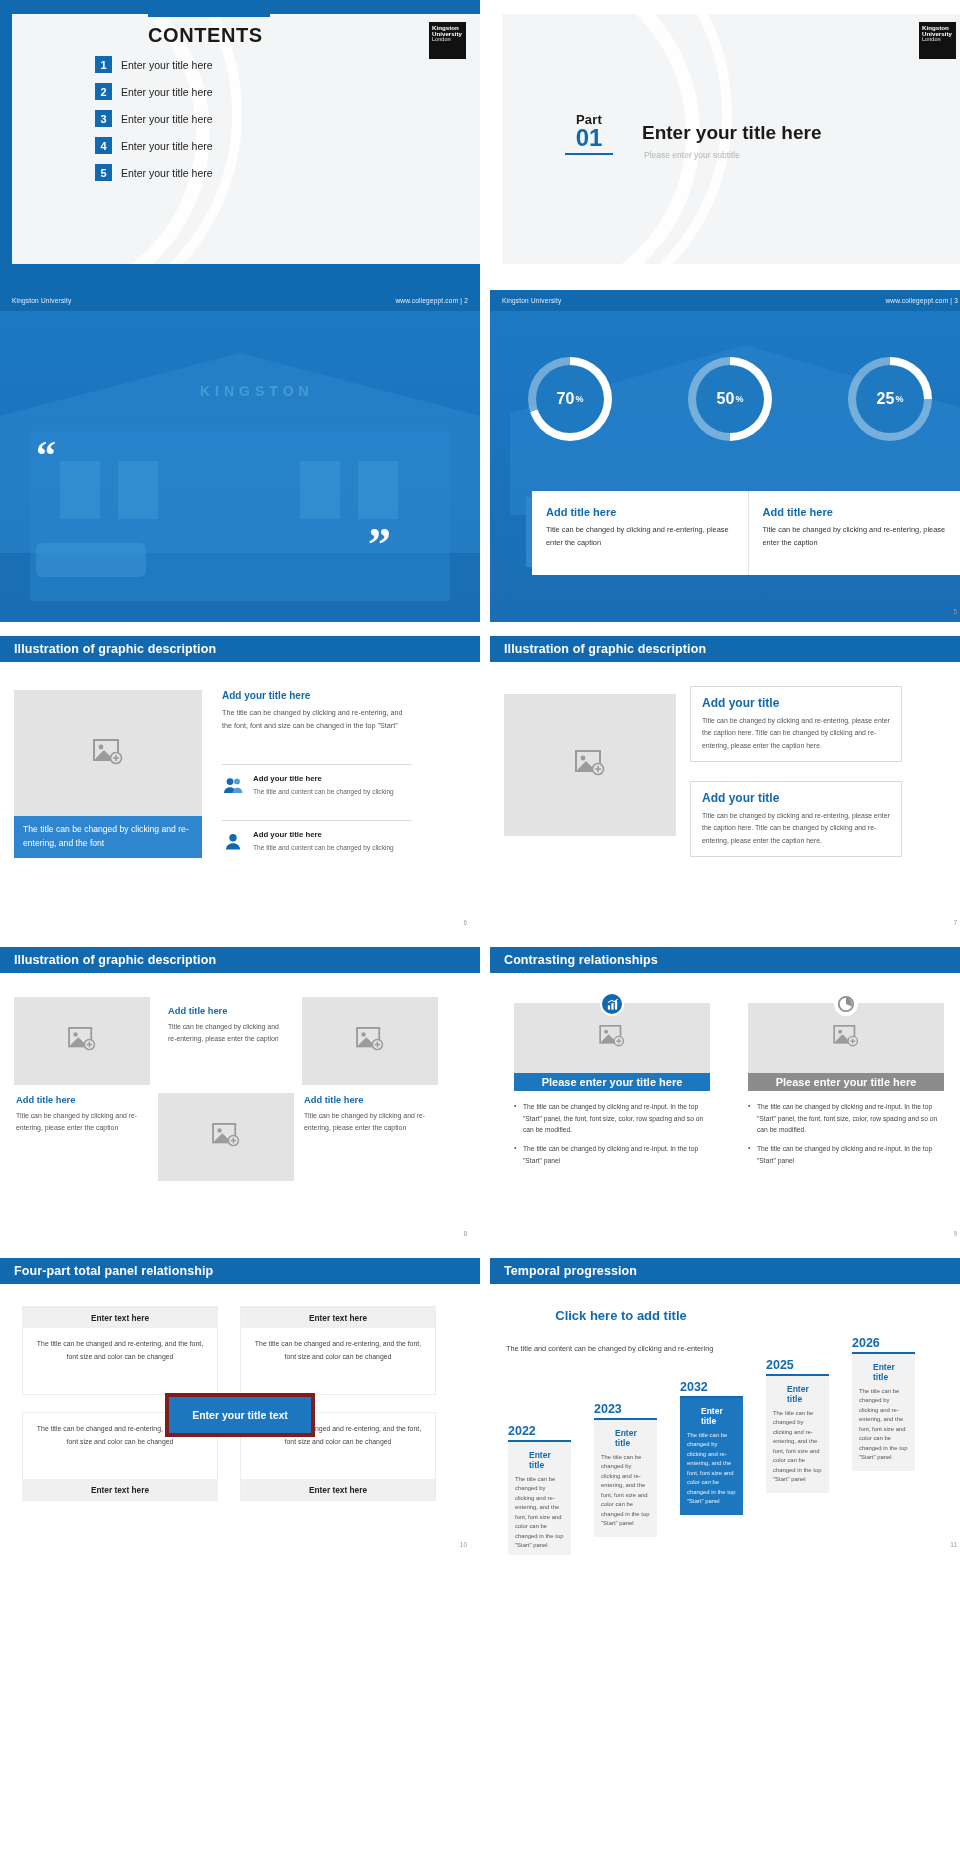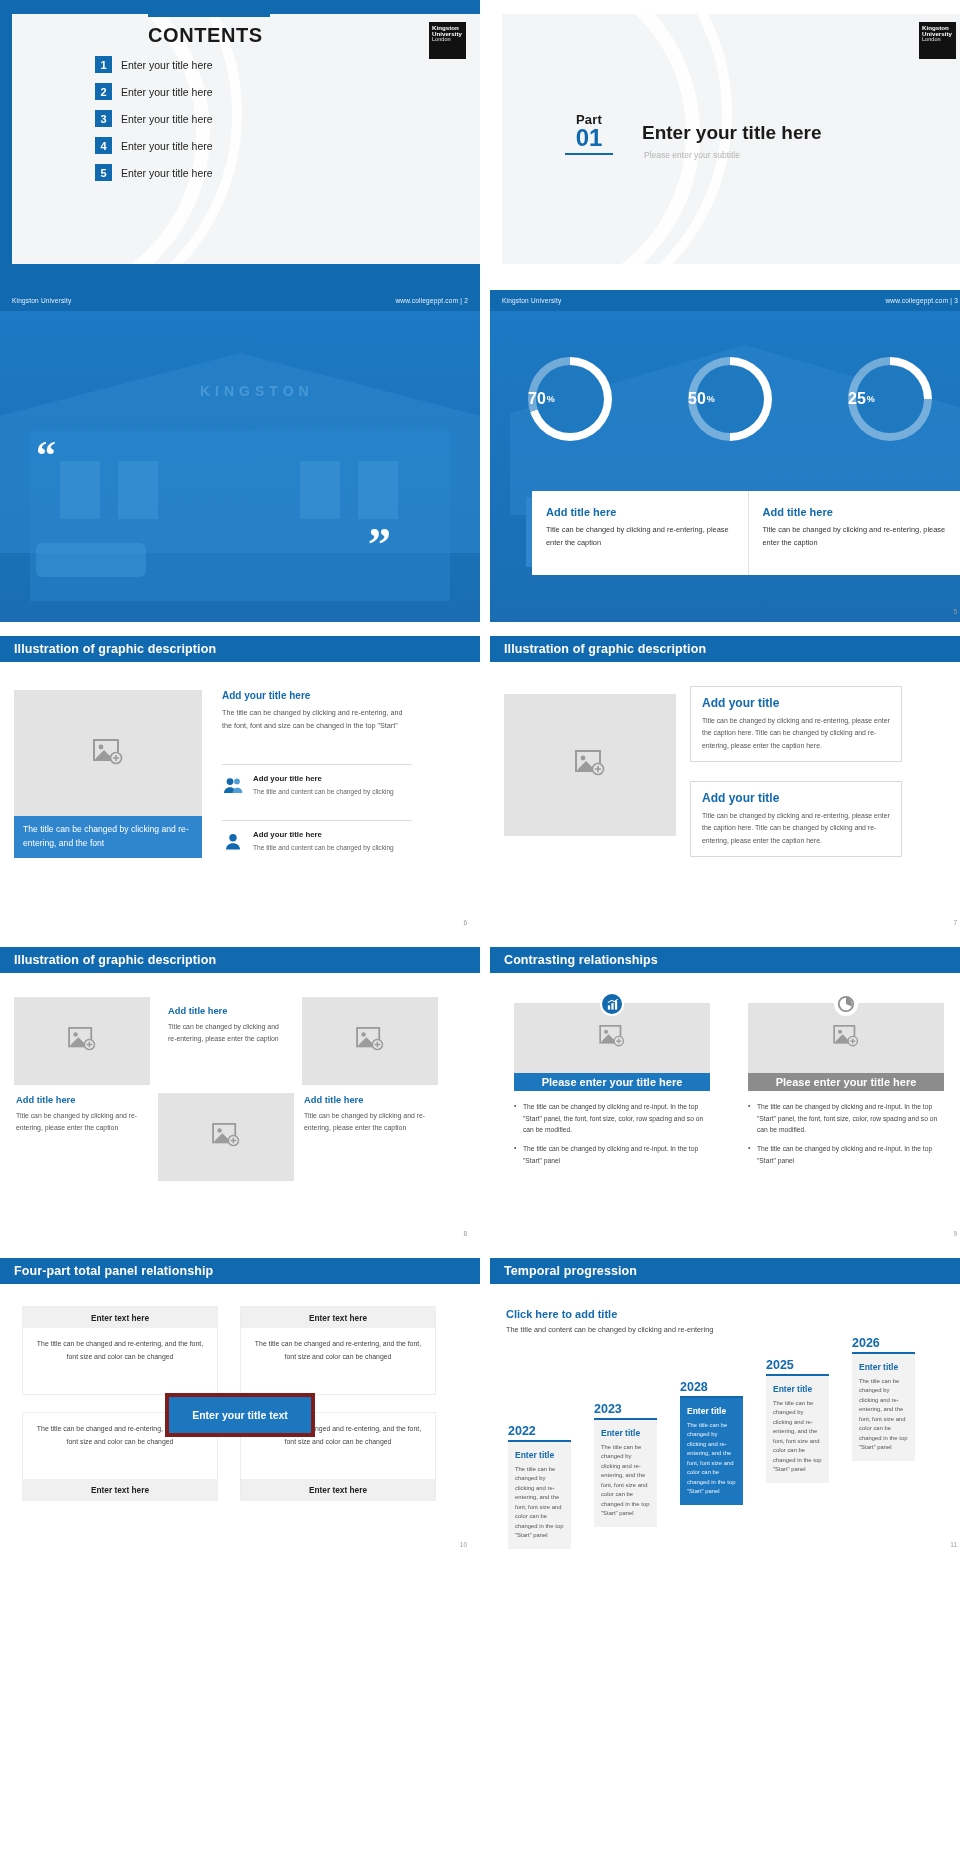--- a/index.html
+++ b/index.html
@@ -105,21 +105,21 @@
   
   .s5 { background:#1b74bd; }
   .s5 .photo { position:absolute; inset:0; background:linear-gradient(180deg,#1d79c4 0%,#1b72ba 60%,#1a6db2 100%); overflow:hidden;}
   .s5 .roof { position:absolute; left:20px; top:34px; width:470px; height:170px;
     background:#2a84cb; clip-path:polygon(50% 0%, 100% 40%, 100% 100%, 0% 100%, 0% 40%); opacity:.6;}
   .s5 .cols { position:absolute; left:60px; top:110px; width:400px; height:130px; opacity:.35;}
   .s5 .donuts { position:absolute; left:0; right:0; top:46px; display:flex; justify-content:space-around; }
   .donut { position:relative; width:84px; height:84px; border-radius:50%; }
   .donut .ring { position:absolute; inset:0; border-radius:50%; }
   .donut .hole { position:absolute; inset:8px; border-radius:50%; background:#1f79c0; }
-  .donut .val { position:absolute; inset:0; display:flex; align-items:center; 
+  .donut .val { position:absolute; inset:0; display:flex; align-items:center; justify-content:center;
      color:#fff; font-weight:700; font-size:16px; }
   .donut .val small { font-size:9px; font-weight:700; margin-left:1px; }
   .s5 .cardrow { position:absolute; left:42px; right:6px; top:180px; height:84px; background:#fff; display:flex; }
   .s5 .cleft { position:absolute; left:36px; top:186px; width:6px; height:70px; background:#2f86ce;}
   .s5 .half { flex:1; padding:15px 14px; }
   .s5 .half + .half { border-left:1px solid #e3e3e3; }
   .s5 .h5t { color:#1169b0; font-size:11px; font-weight:700; margin-bottom:6px; }
   .s5 .h5p { font-size:7.4px; line-height:1.75; color:#333; }
 
   
@@ -180,27 +180,27 @@
   .s10 .qbody p { font-size:6.9px; line-height:1.9; color:#444; text-align:center; }
   .s10 .center {
     position:absolute; left:50%; top:50%; transform:translate(-50%,-50%);
     width:150px; height:44px; background:#1d77bf; border:4px solid #7f1d1d;
     display:flex; align-items:center; justify-content:center;
     color:#fff; font-size:10.5px; font-weight:700; z-index:6;
   }
 
   
   .s11 .intro { position:absolute; left:16px; top:18px; width:230px; }
-  .s11 .intro h3 { font-size:11px; color:#1169b0; font-weight:700; margin-bottom:4px;}
+  .s11 .intro h3 { font-size:13px; color:#1169b0; font-weight:700; margin-bottom:20px;text-align:center;}
   .s11 .intro p { font-size:7.3px; line-height:1.6; color:#444; }
   .s11 .step { position:absolute; width:63px; }
   .s11 .yr { font-size:12.5px; font-weight:700; color:#1169b0; margin-bottom:2px;}
   .s11 .rule { height:2px; background:#1169b0; margin-bottom:0; }
   .s11 .box { padding:8px 7px; }
-  .s11 .box h4 { font-size:8.5px; font-weight:700; margin-bottom:5px; }
+  .s11 .box h4 { font-size:8.5px; font-weight:700; margin-bottom:5px;margin-left:14px; }
   .s11 .box p { font-size:5.9px; line-height:1.6; }
   .s11 .box.plain { background:#f2f2f2; }
   .s11 .box.plain h4 { color:#1169b0; }
   .s11 .box.plain p { color:#555; }
   .s11 .box.accent { background:#1d77bf; }
   .s11 .box.accent h4 { color:#fff; }
   .s11 .box.accent p { color:#e8f2fa; }
 </style>
 </head>
 <body>
@@ -624,21 +624,21 @@
         <div class="step" style="left:104px; top:112px;">
           <div class="yr">2023</div>
           <div class="rule"></div>
           <div class="box plain">
             <h4>Enter title</h4>
             <p>The title can be changed by clicking and re-entering, and the font, font size and color can be changed in the top "Start" panel</p>
           </div>
         </div>
 
         <div class="step" style="left:190px; top:90px;">
-          <div class="yr">2028</div>
+          <div class="yr">2032</div>
           <div class="rule"></div>
           <div class="box accent">
             <h4>Enter title</h4>
             <p>The title can be changed by clicking and re-entering, and the font, font size and color can be changed in the top "Start" panel</p>
           </div>
         </div>
 
         <div class="step" style="left:276px; top:68px;">
           <div class="yr">2025</div>
           <div class="rule"></div>

